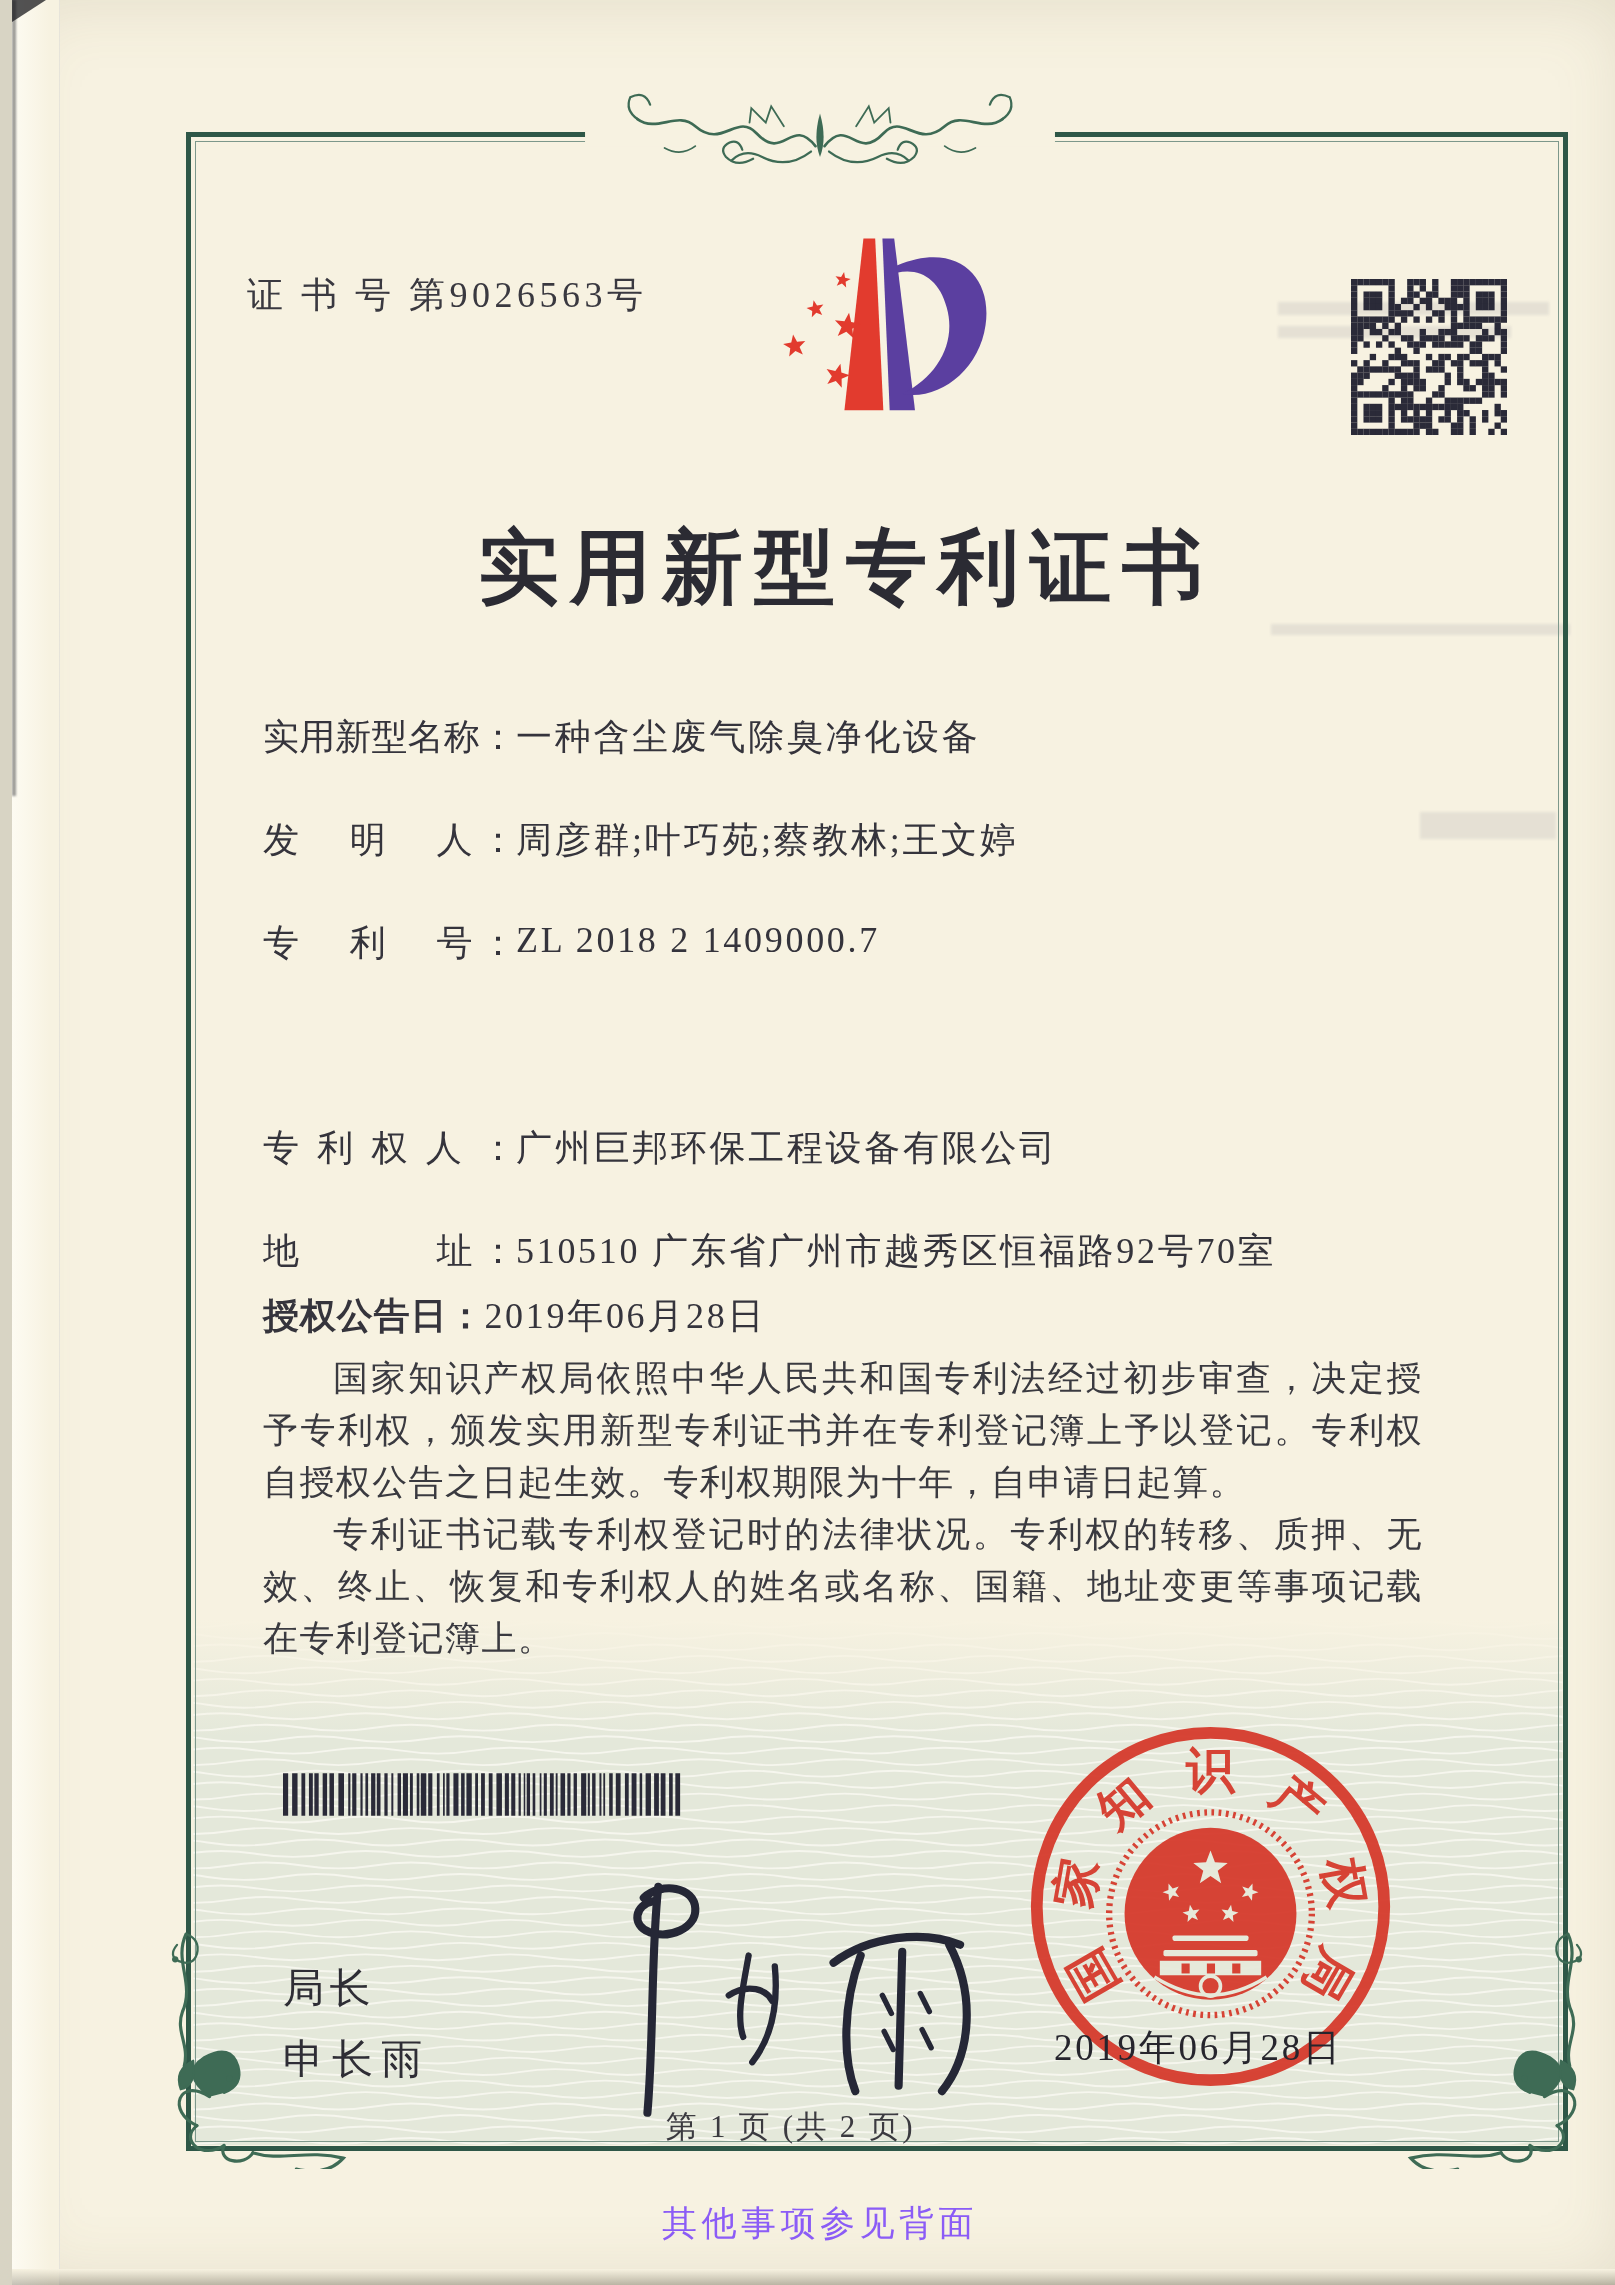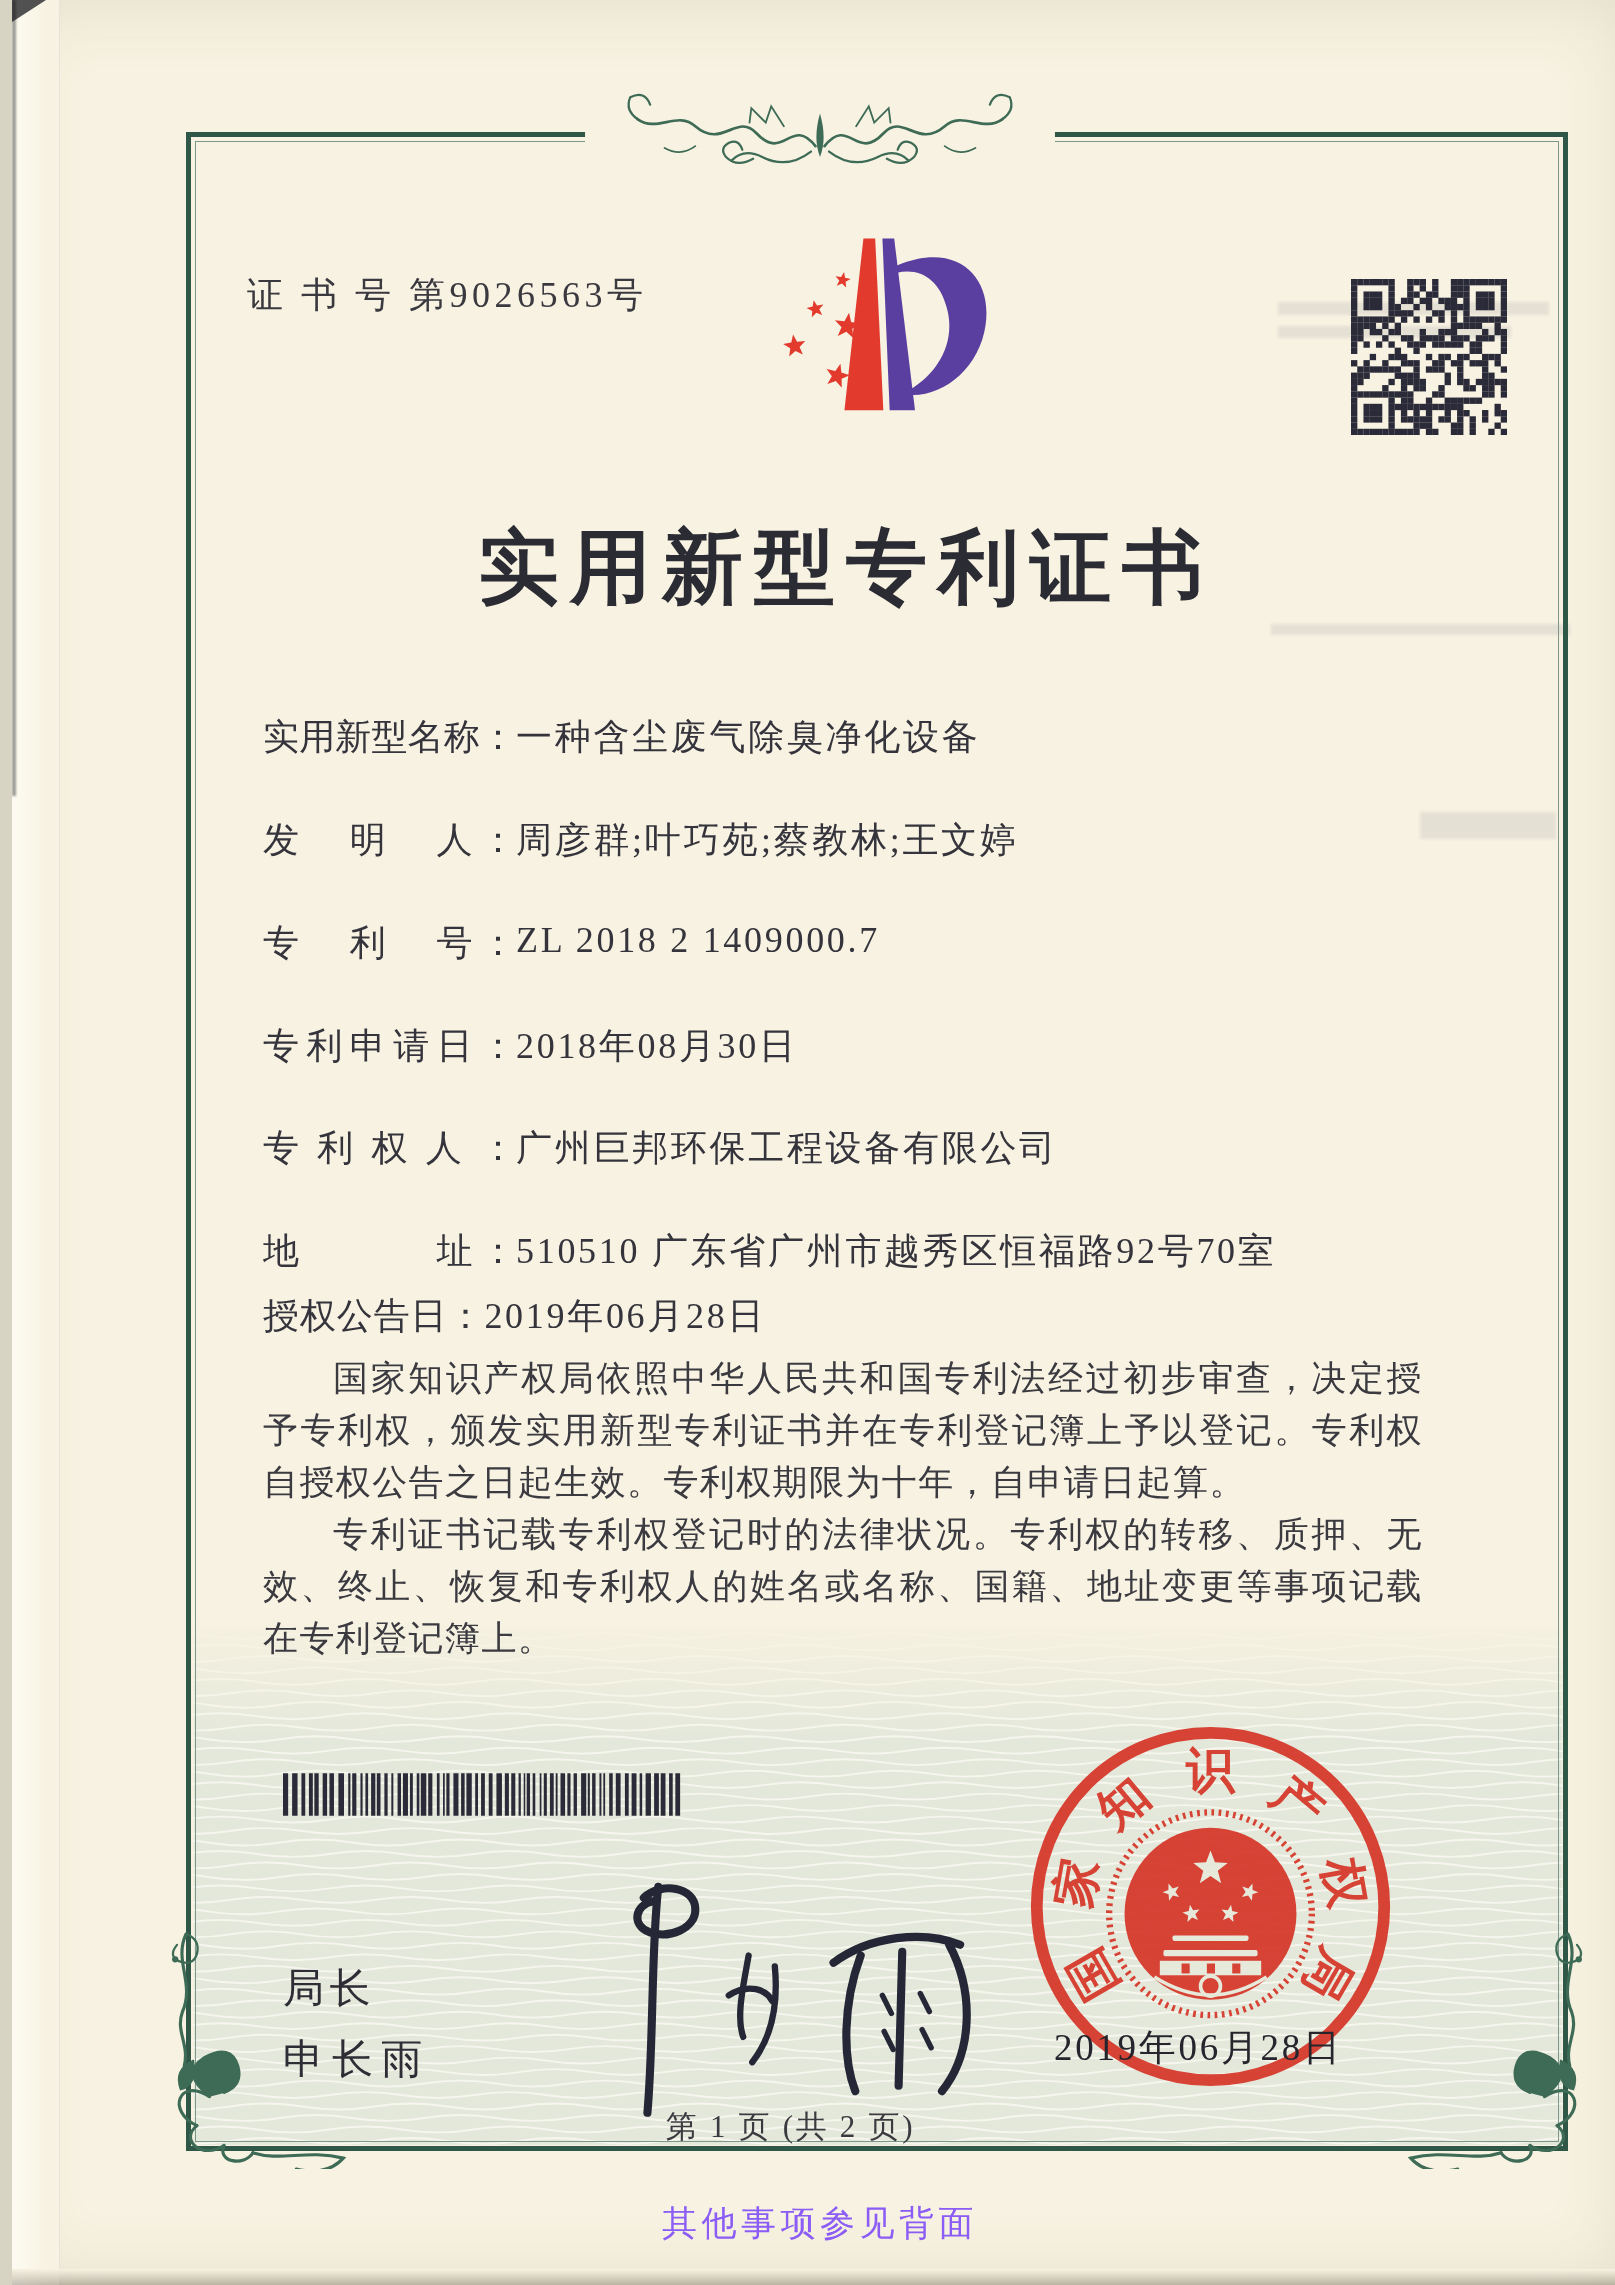--- a/index.html
+++ b/index.html
@@ -27,21 +27,21 @@
   .frame-inner{left:183px;top:141px;width:1364px;height:2001px;
     border:1.8px solid #7d988b;box-sizing:border-box;}
   
   .cert-no{left:235px;top:271px;font-size:36px;letter-spacing:4.5px;color:#3a3940;}
   .title{left:0;top:514px;width:1616px;text-align:center;
     font-size:81px;font-weight:bold;letter-spacing:11px;color:#2b2b33;padding-left:26px;}
   .field-row{left:251px;width:1203px;font-size:36px;white-space:nowrap;}
   .flabel{display:inline-block;width:253px;text-align:justify;text-align-last:justify;
     vertical-align:top;color:#35343c;}
   .fvalue{display:inline-block;letter-spacing:2.7px;color:#35343c;}
-  .glabel{letter-spacing:0.9px;}
+  .glabel{letter-spacing:0.9px;font-weight:bold;}
   .gval{letter-spacing:2.7px;}
   .grant-2{position:absolute;left:612px;top:0;white-space:nowrap;}
   .paras{left:251px;top:1355px;width:1160px;font-size:35px;line-height:52px;
     text-align:justify;color:#3a3a40;letter-spacing:1.4px;}
   .paras p{margin:0;text-indent:2em;font-family:Liberation Mono, monospace;}
   .signer-title{left:271px;top:1961px;font-size:41px;letter-spacing:5.4px;color:#2e2d35;text-align:right;}
   .signer-name{left:271px;top:2032px;font-size:41px;letter-spacing:8.1px;color:#2e2d35;text-align:right;}
   .seal-date{left:1042px;top:2023px;font-size:37px;letter-spacing:2.7px;color:#26252d;z-index:12;}
   .page-ind{left:0;top:2106px;width:1557px;text-align:center;font-size:31px;
     letter-spacing:2.7px;color:#3b3a40;}
@@ -518,23 +518,20 @@
 
   <div class="abs field-row z5" style="top:713px">
     <span class="flabel">实用新型名称：</span><span class="fvalue">一种含尘废气除臭净化设备</span>
   </div>
   <div class="abs field-row z5" style="top:816px">
     <span class="flabel">发　明　人：</span><span class="fvalue">周彦群;叶巧苑;蔡教林;王文婷</span>
   </div>
   <div class="abs field-row z5" style="top:919px">
     <span class="flabel">专　利　号：</span><span class="fvalue">ZL 2018 2 1409000.7</span>
   </div>
-  <div class="abs field-row z5" style="top:1022px">
-    <span class="flabel">专利申请日：</span><span class="fvalue">2018年08月30日</span>
-  </div>
   <div class="abs field-row z5" style="top:1124px">
     <span class="flabel">专利权人：</span><span class="fvalue">广州巨邦环保工程设备有限公司</span>
   </div>
   <div class="abs field-row z5" style="top:1227px">
     <span class="flabel">地　　　址：</span><span class="fvalue">510510 广东省广州市越秀区恒福路92号70室</span>
   </div>
 
   <div class="abs field-row z5" style="top:1292px">
     <span class="glabel">授权公告日：</span><span class="gval">2019年06月28日</span>
   </div>

